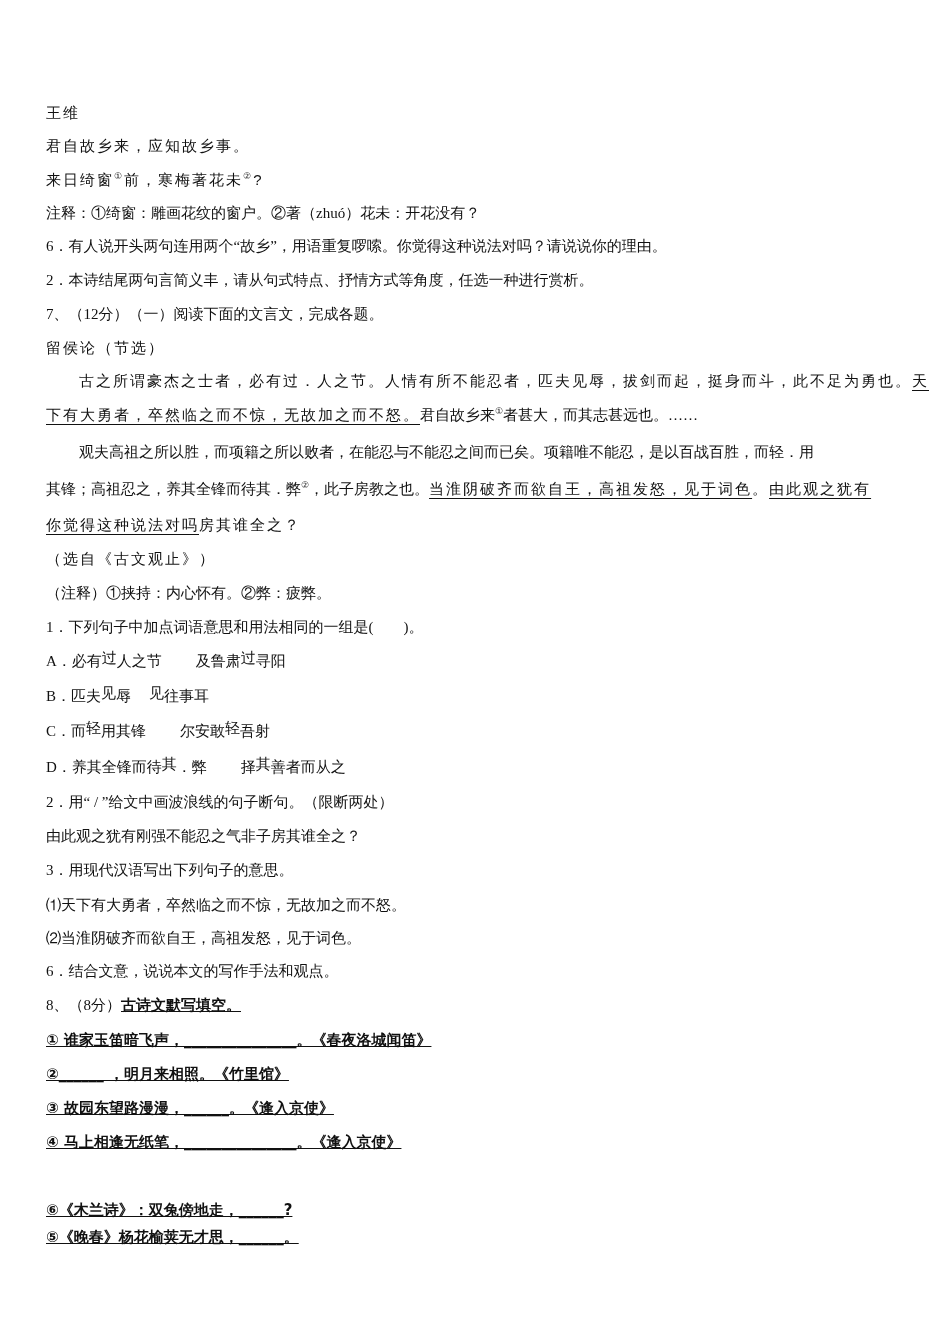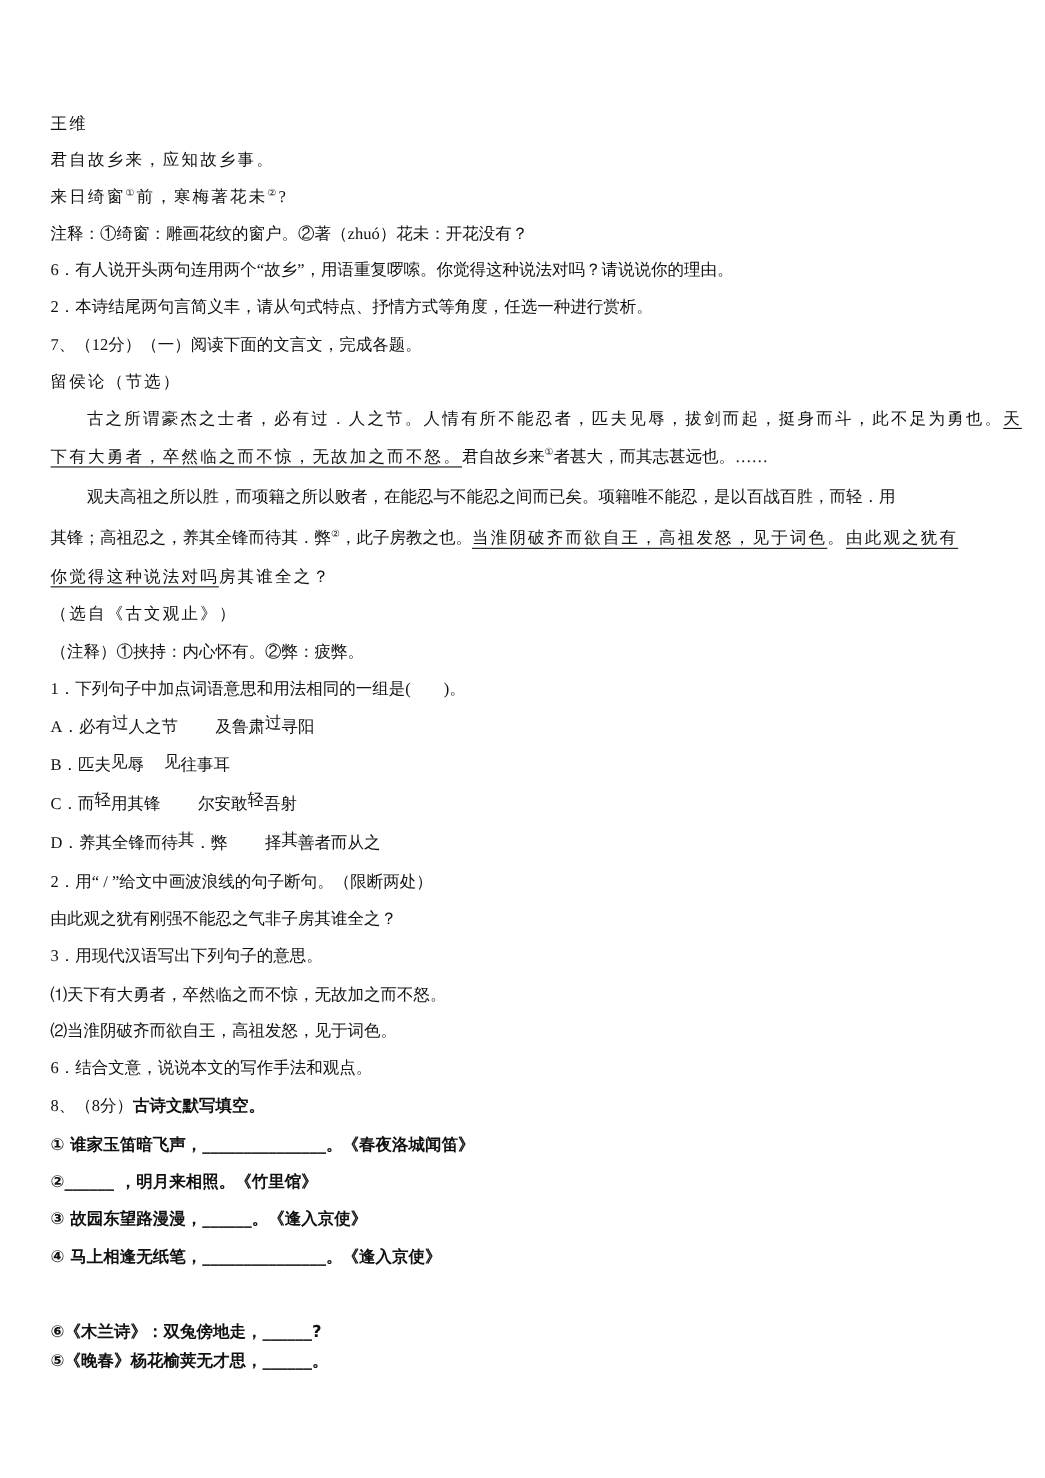--- a/index.html
+++ b/index.html
@@ -1,22 +1,22 @@
 <!DOCTYPE html>
 <html><head>
 <meta charset="utf-8">
 <style>
   html, body { margin: 0; padding: 0; background: #ffffff; }
   body { width: 950px; height: 1344px; position: relative; overflow: hidden;
          font-family: "DejaVu Serif", "Liberation Serif", serif; color: #111; }
   .page { position: absolute; left: 46px; top: 98px; width: 862px; }
   .line { position: absolute; left: 0; white-space: nowrap; font-size: 15px; line-height: 22px; }
-  .kai { font-family: Liberation Serif, serif; letter-spacing: 2px; text-align: right; }
+  .kai { font-family: Liberation Sans, sans-serif; letter-spacing: 2px; text-align: right; }
   .song { font-family: "Liberation Serif", "DejaVu Serif", serif; text-align: right; }
-  .bold { font-weight: bold; font-family: "DejaVu Sans", "Liberation Sans", sans-serif; }
+  .bold { font-weight: bold; font-family: "DejaVu Sans", "Liberation Sans", sans-serif; text-decoration: underline; }
   .indent { padding-left: 33px; }
   .u { text-decoration: underline; text-underline-offset: 4px; }
   sup { font-size: 9px; vertical-align: 6px; line-height: 0; }
   .raise { position: relative; top: -3px; }
   .gap { display: inline-block; }
 </style>
 </head>
 <body>
 
 <div class="page">

